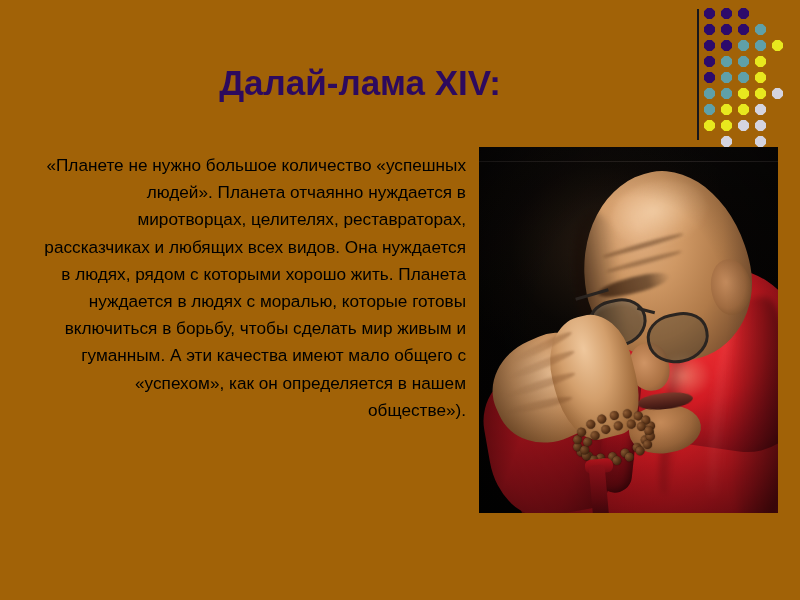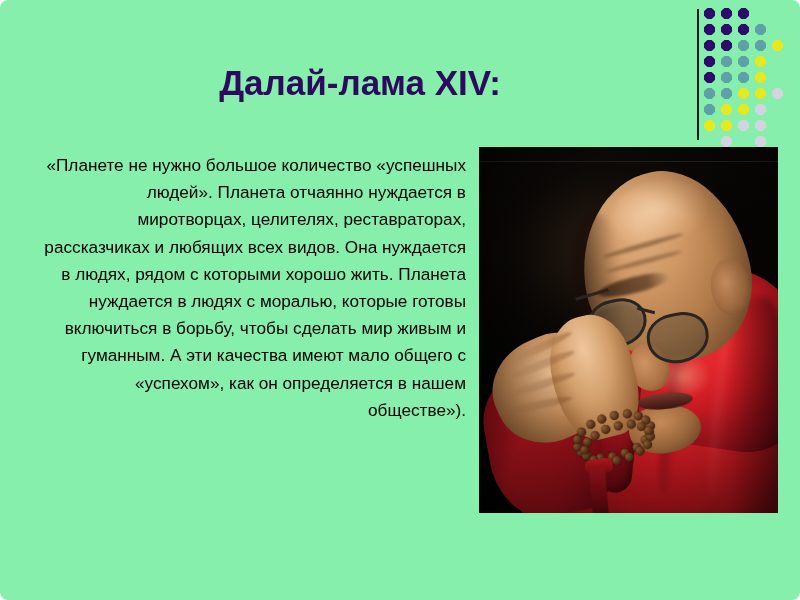--- a/index.html
+++ b/index.html
@@ -325,21 +325,21 @@
   
   #ph-vig {
     left: 0; top: 0; width: 100%; height: 100%;
     background: radial-gradient(ellipse at 52% 46%, rgba(0,0,0,0) 42%, rgba(0,0,0,0.38) 82%, rgba(0,0,0,0.62) 100%);
     pointer-events: none;
   }
 </style>
 </head>
 <body>
 
-<div id="slide" style="background: #86efac; border-radius: 8px;">
+<div id="slide" style="background: #a16207;">
 
   <div id="deco">
     <div id="deco-rule" style="background: rgb(23, 23, 28);"></div>
     <div id="deco-dots">
         <div class="deco-dot" style="left: 0px; top: 0px; width: 11px; height: 11px; background: rgb(45, 10, 107);"></div>
         <div class="deco-dot" style="left: 17px; top: 0px; width: 11px; height: 11px; background: rgb(45, 10, 107);"></div>
         <div class="deco-dot" style="left: 34px; top: 0px; width: 11px; height: 11px; background: rgb(45, 10, 107);"></div>
         <div class="deco-dot" style="left: 0px; top: 16px; width: 11px; height: 11px; background: rgb(45, 10, 107);"></div>
         <div class="deco-dot" style="left: 17px; top: 16px; width: 11px; height: 11px; background: rgb(45, 10, 107);"></div>
         <div class="deco-dot" style="left: 34px; top: 16px; width: 11px; height: 11px; background: rgb(45, 10, 107);"></div>

